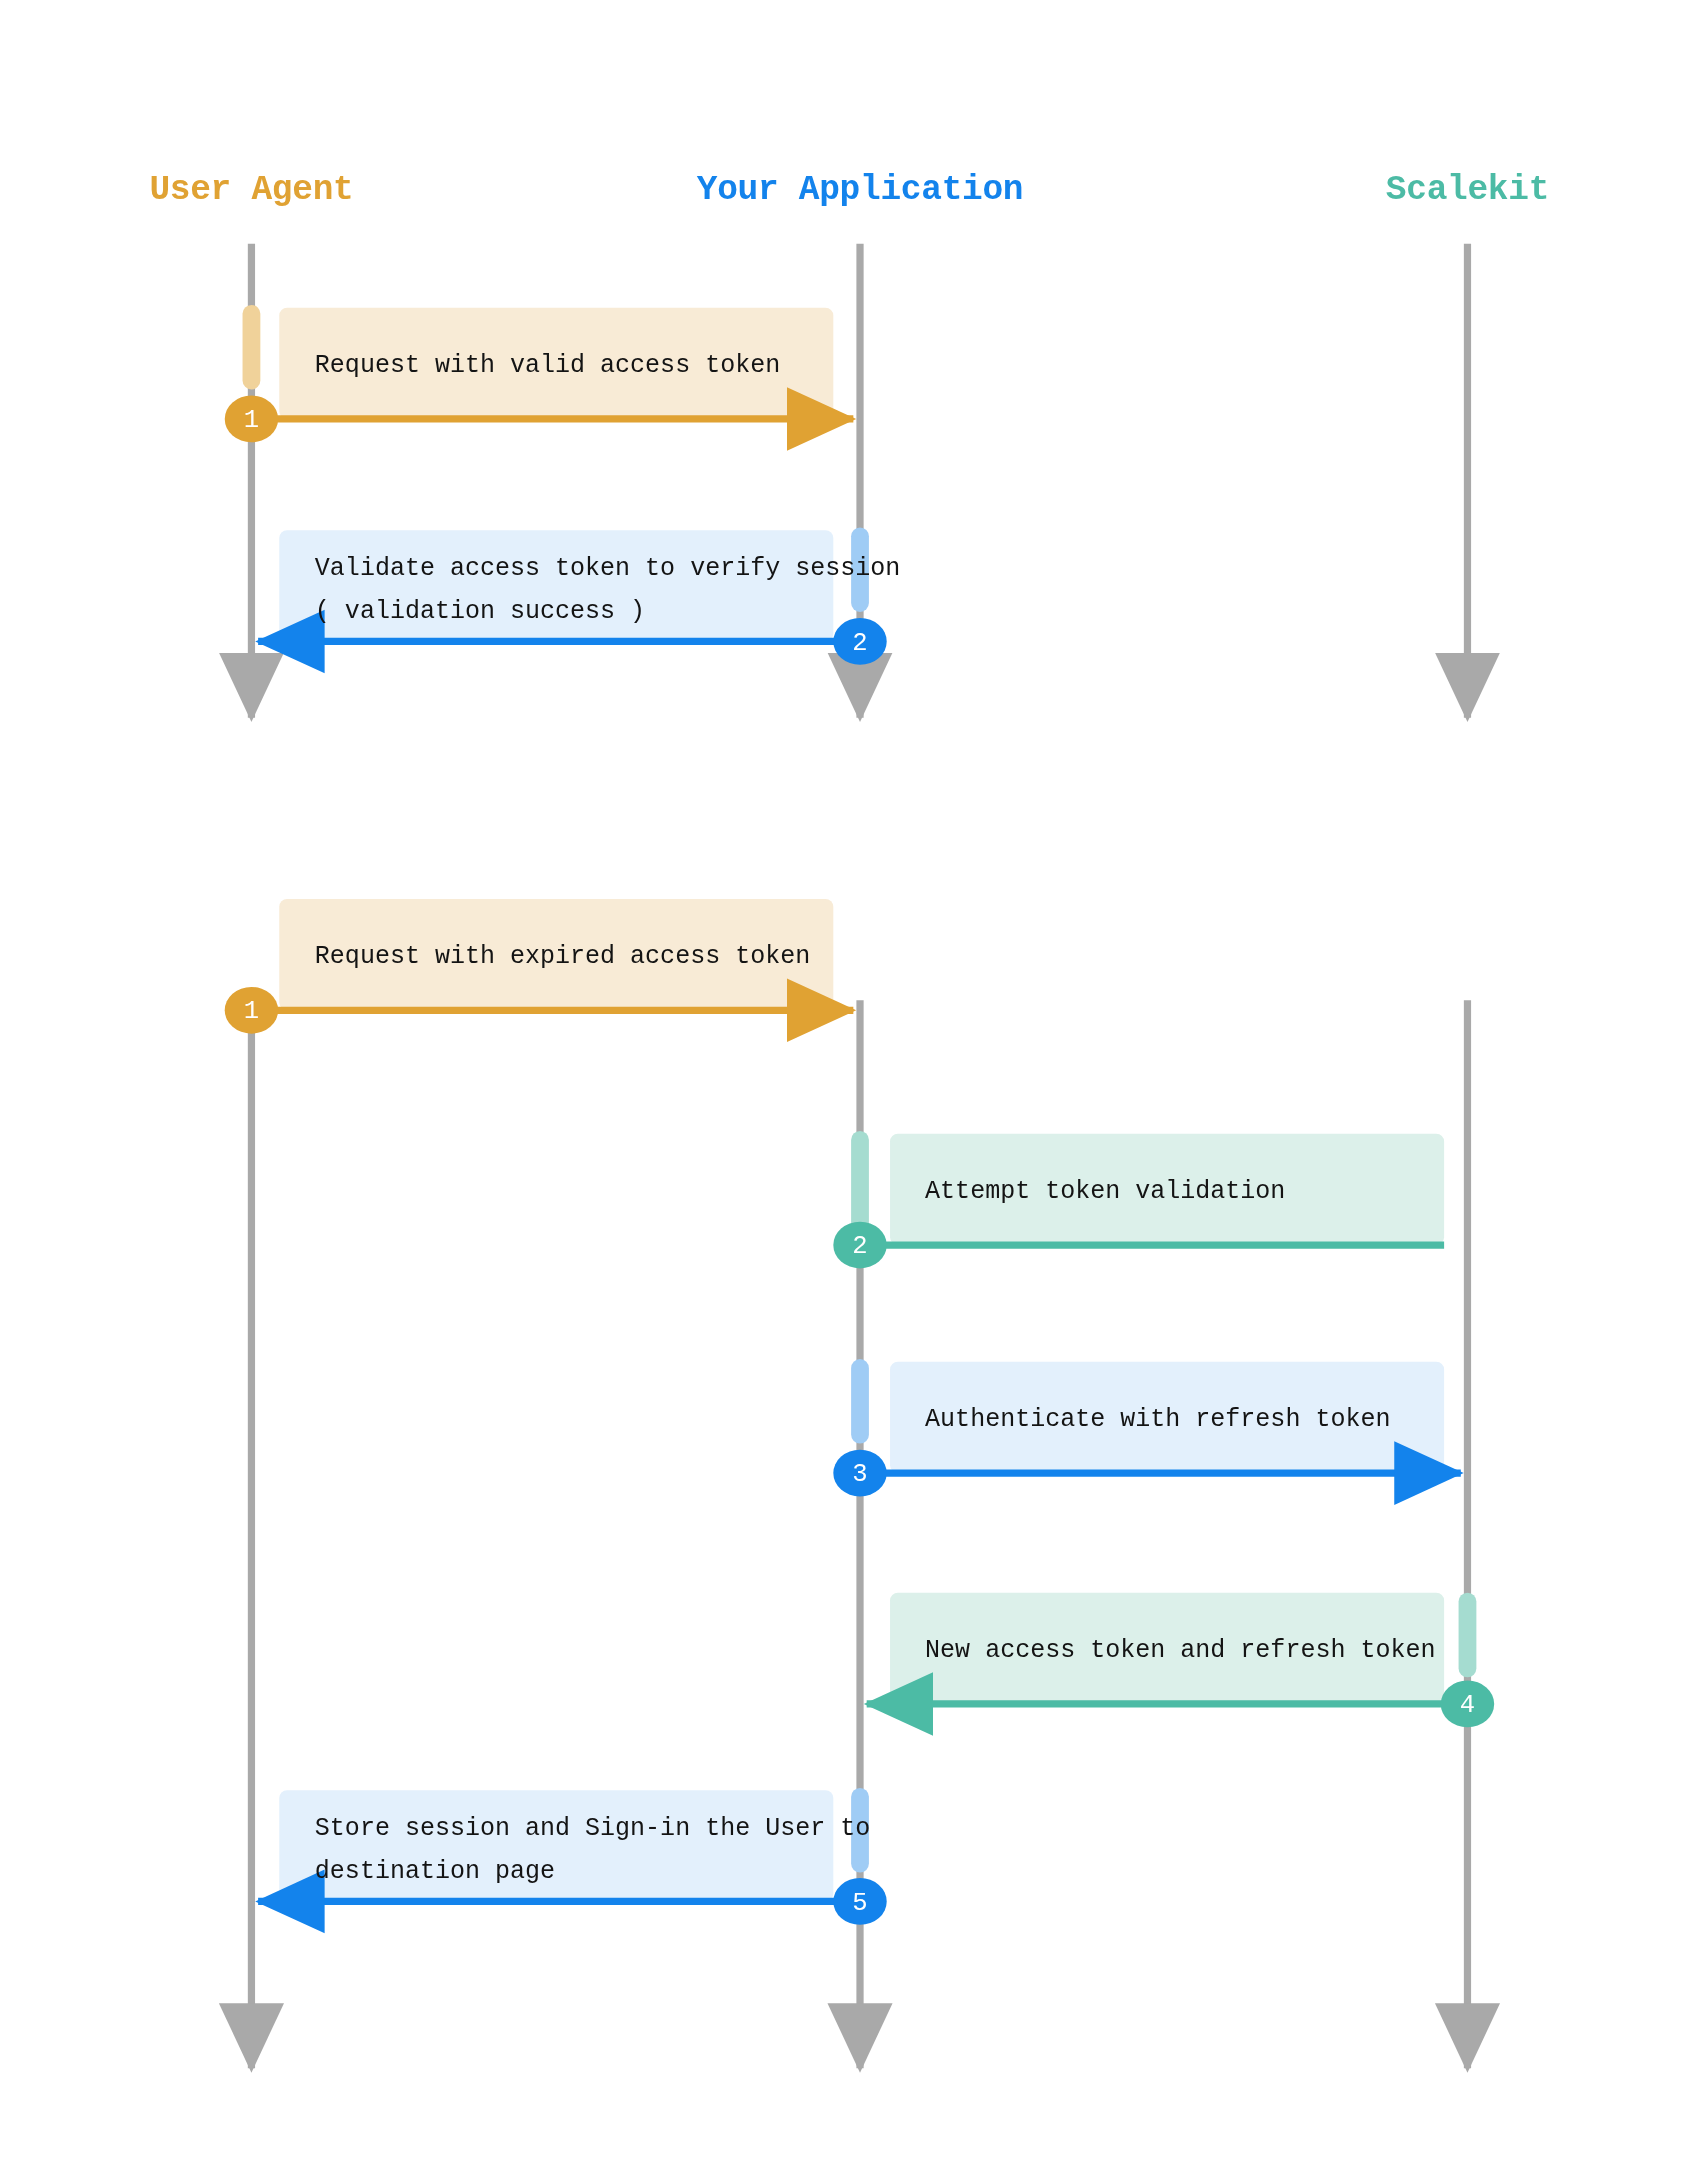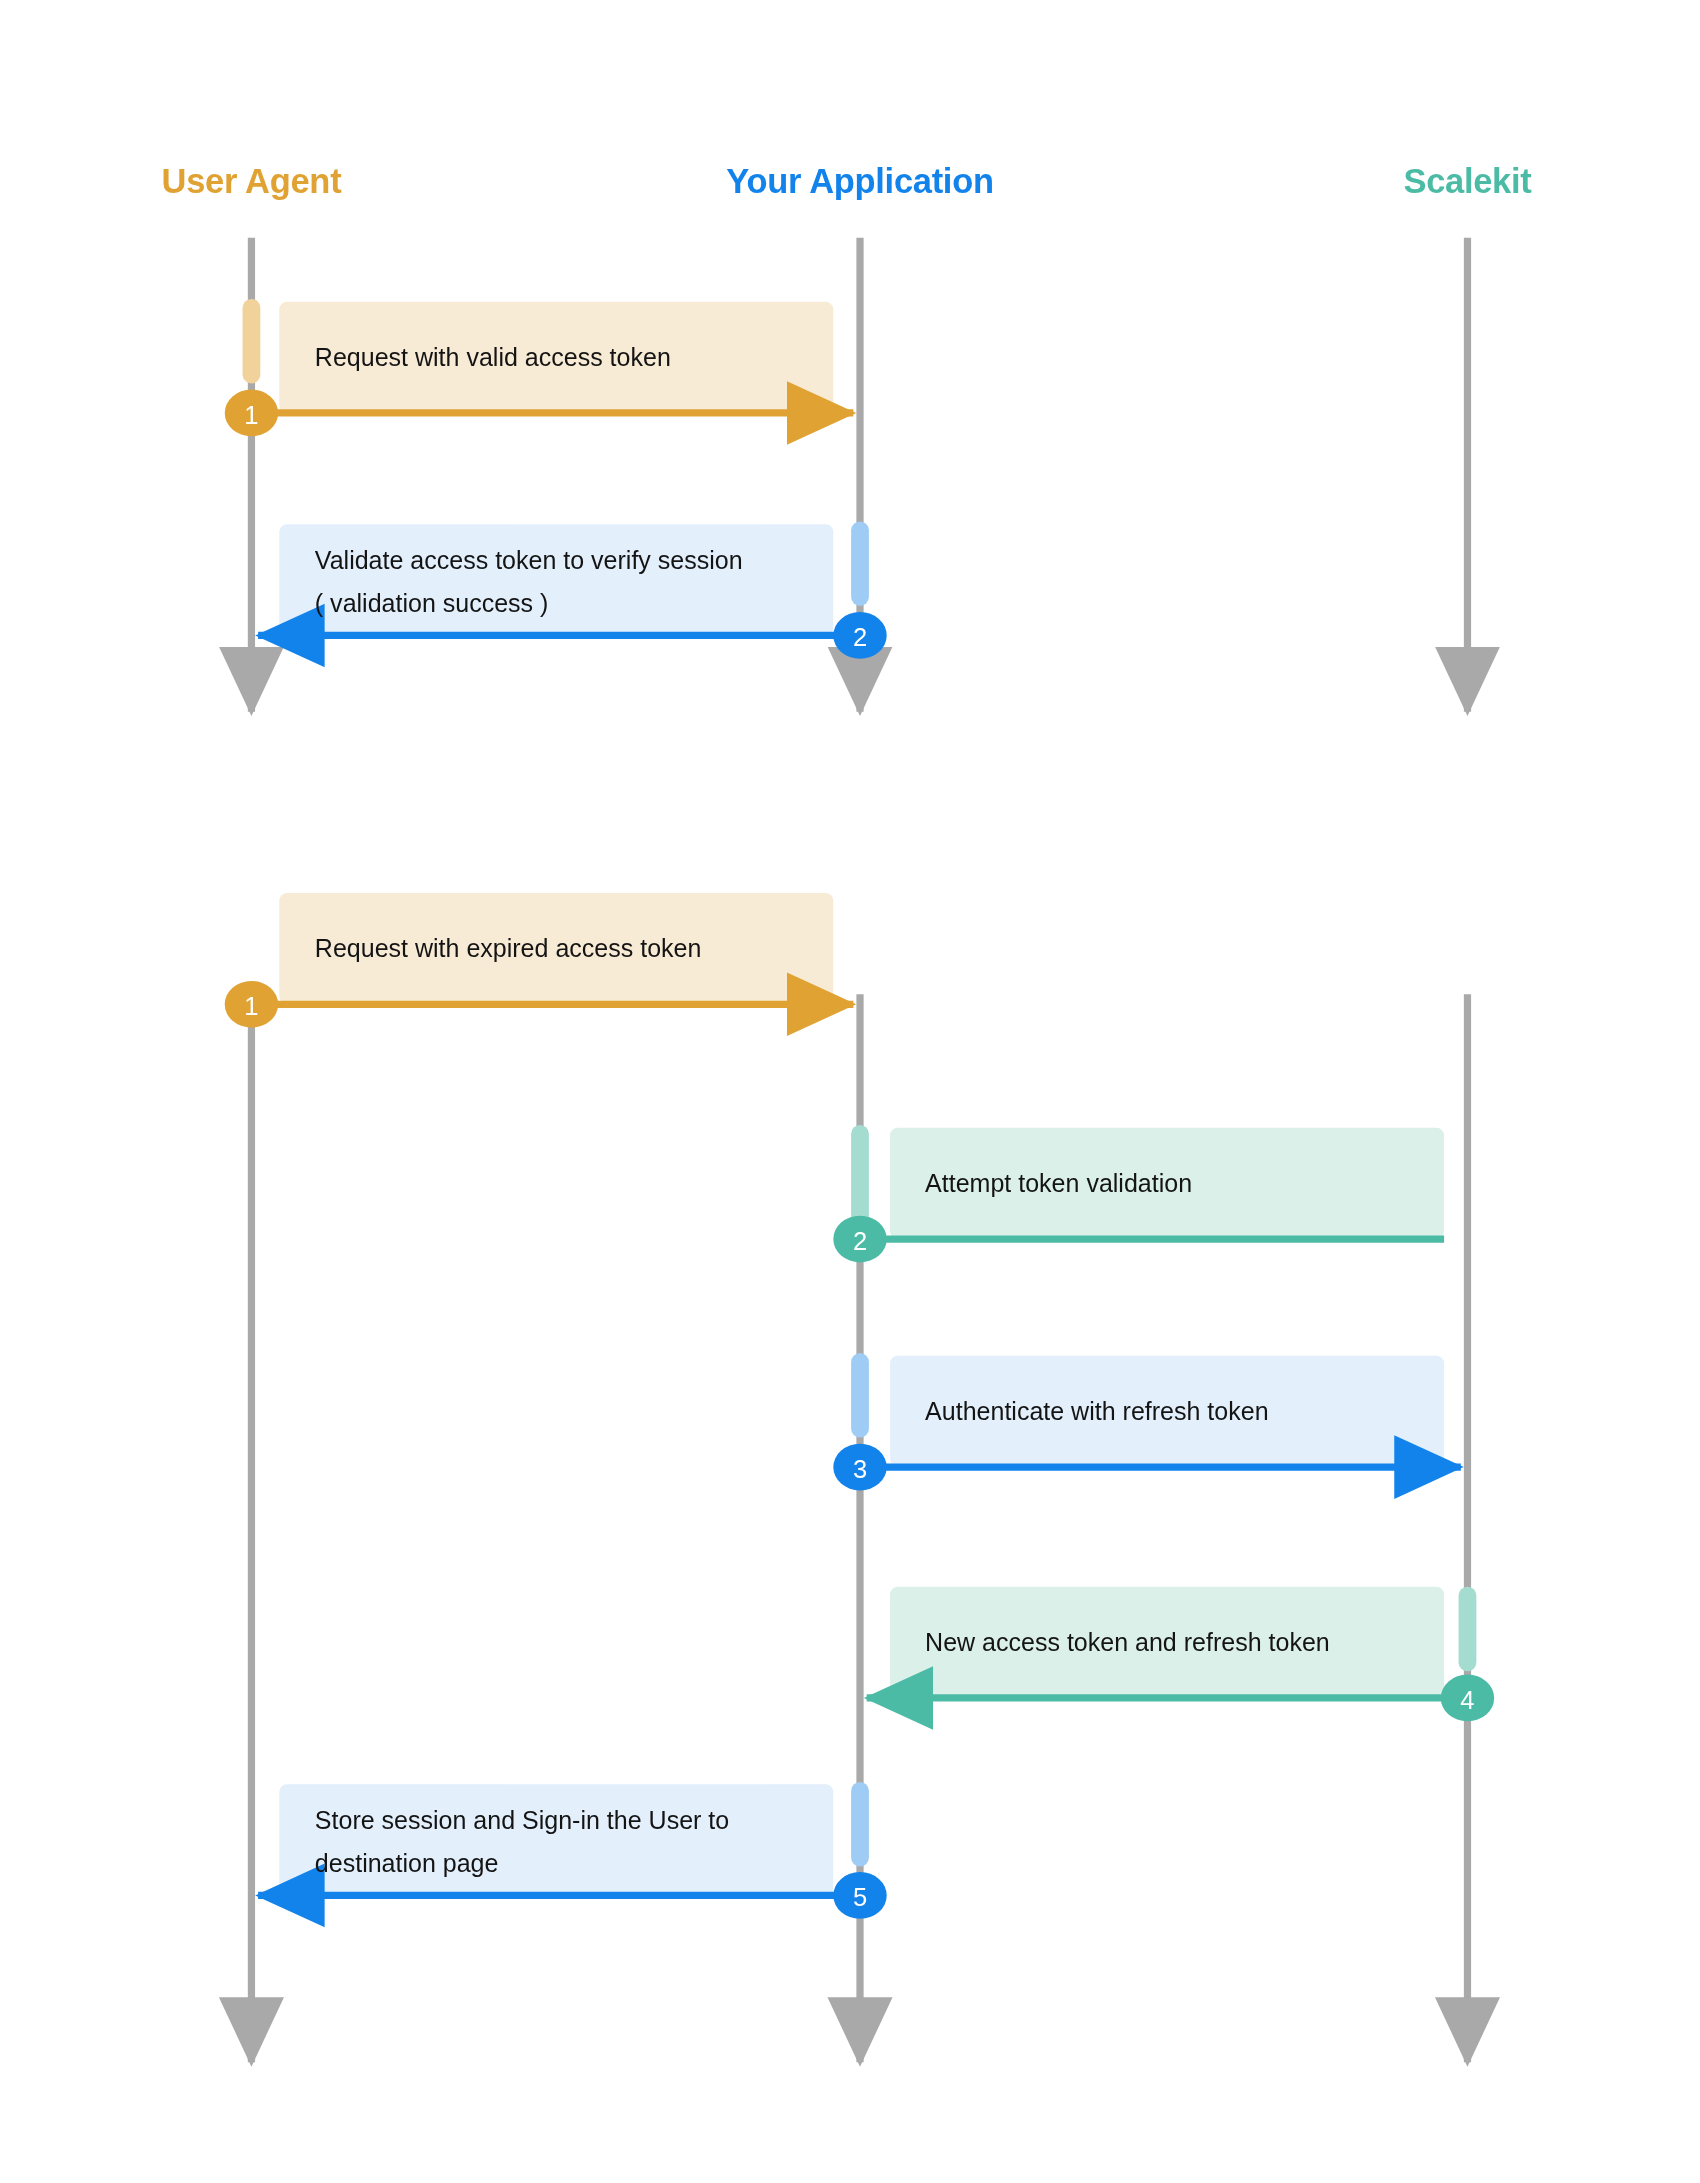--- a/index.html
+++ b/index.html
@@ -2,21 +2,21 @@
 <html style="font-size:9px"><head>
 <meta charset="utf-8">
 <title>Token Refresh Sequence Diagram</title>
 <style>
   html,body{margin:0;padding:0;background:#ffffff;}
   body{
     font-family:"Liberation Sans","DejaVu Sans",sans-serif;
     width:1700px;height:2183px;
     position:relative;overflow:hidden;
   }
-  #stage{position:absolute;left:0;top:4px;width:1700px;height:1643px;}
+  #stage{position:absolute;left:0;top:10px;width:1700px;height:1643px;font-family:Liberation Mono, monospace;}
   svg.diagram{position:absolute;left:0;top:0;width:1700px;height:2183px;display:block;}
 
   .actor-label{
     font-size:62px;font-weight:bold;letter-spacing:-0.5px;
     text-anchor:middle;dominant-baseline:alphabetic;
   }
   .msg-text{
     font-size:45px;fill:#141414;font-weight:400;
     dominant-baseline:alphabetic;
   }

